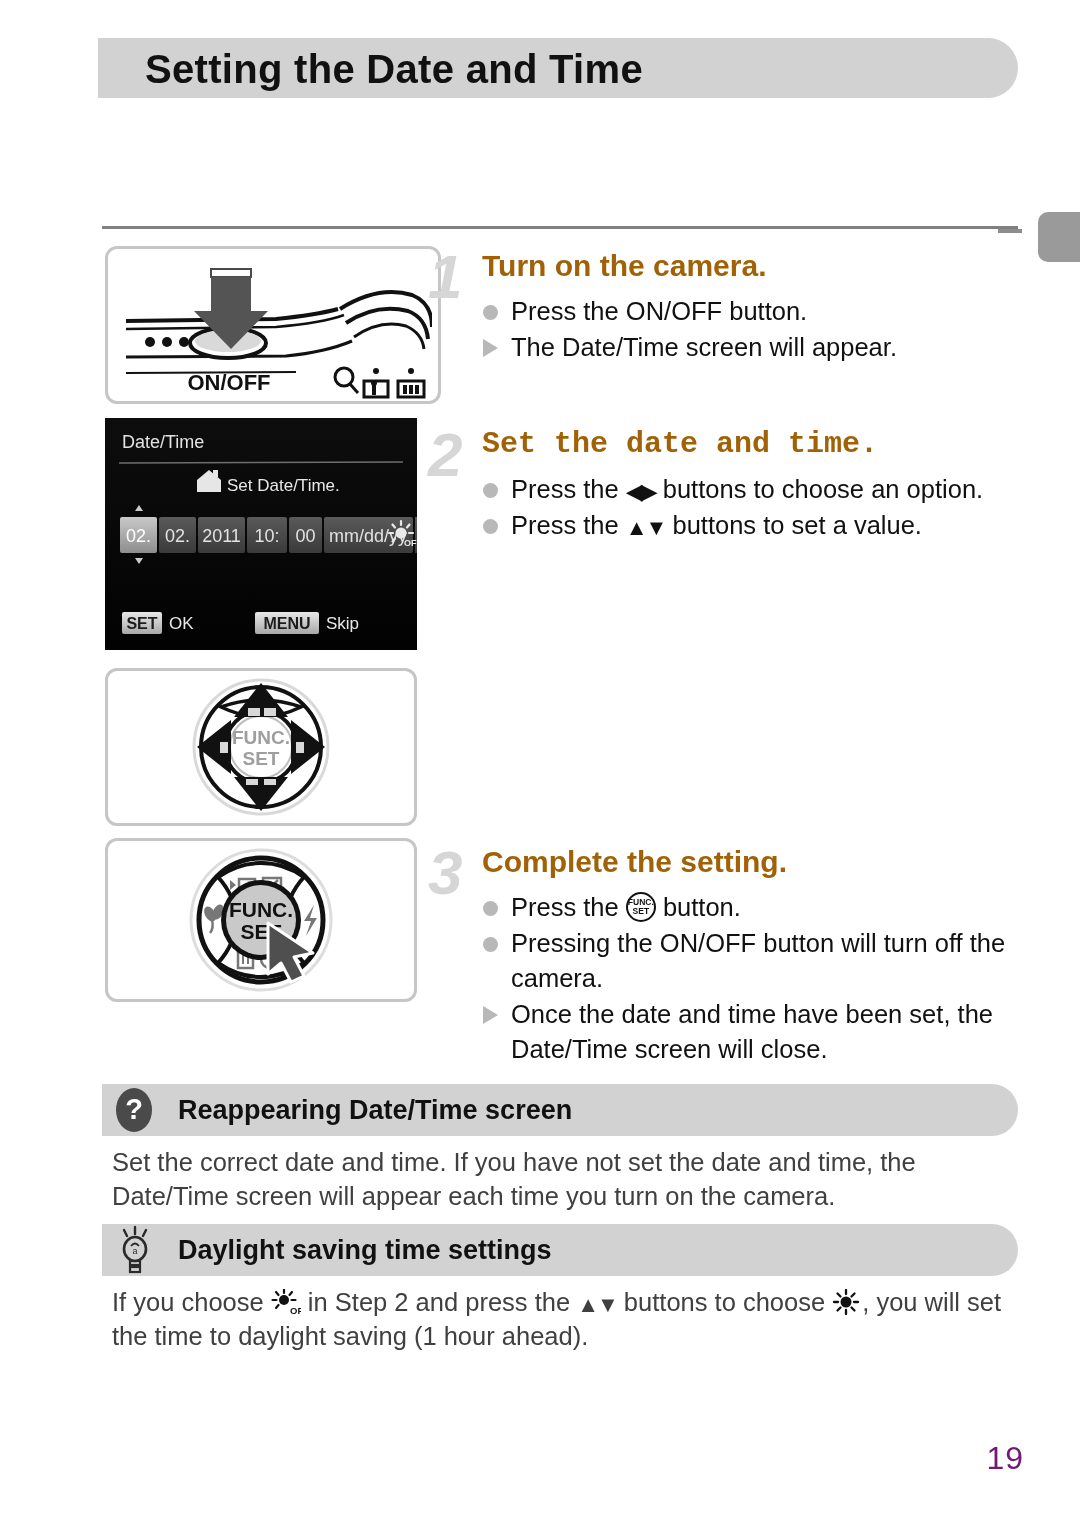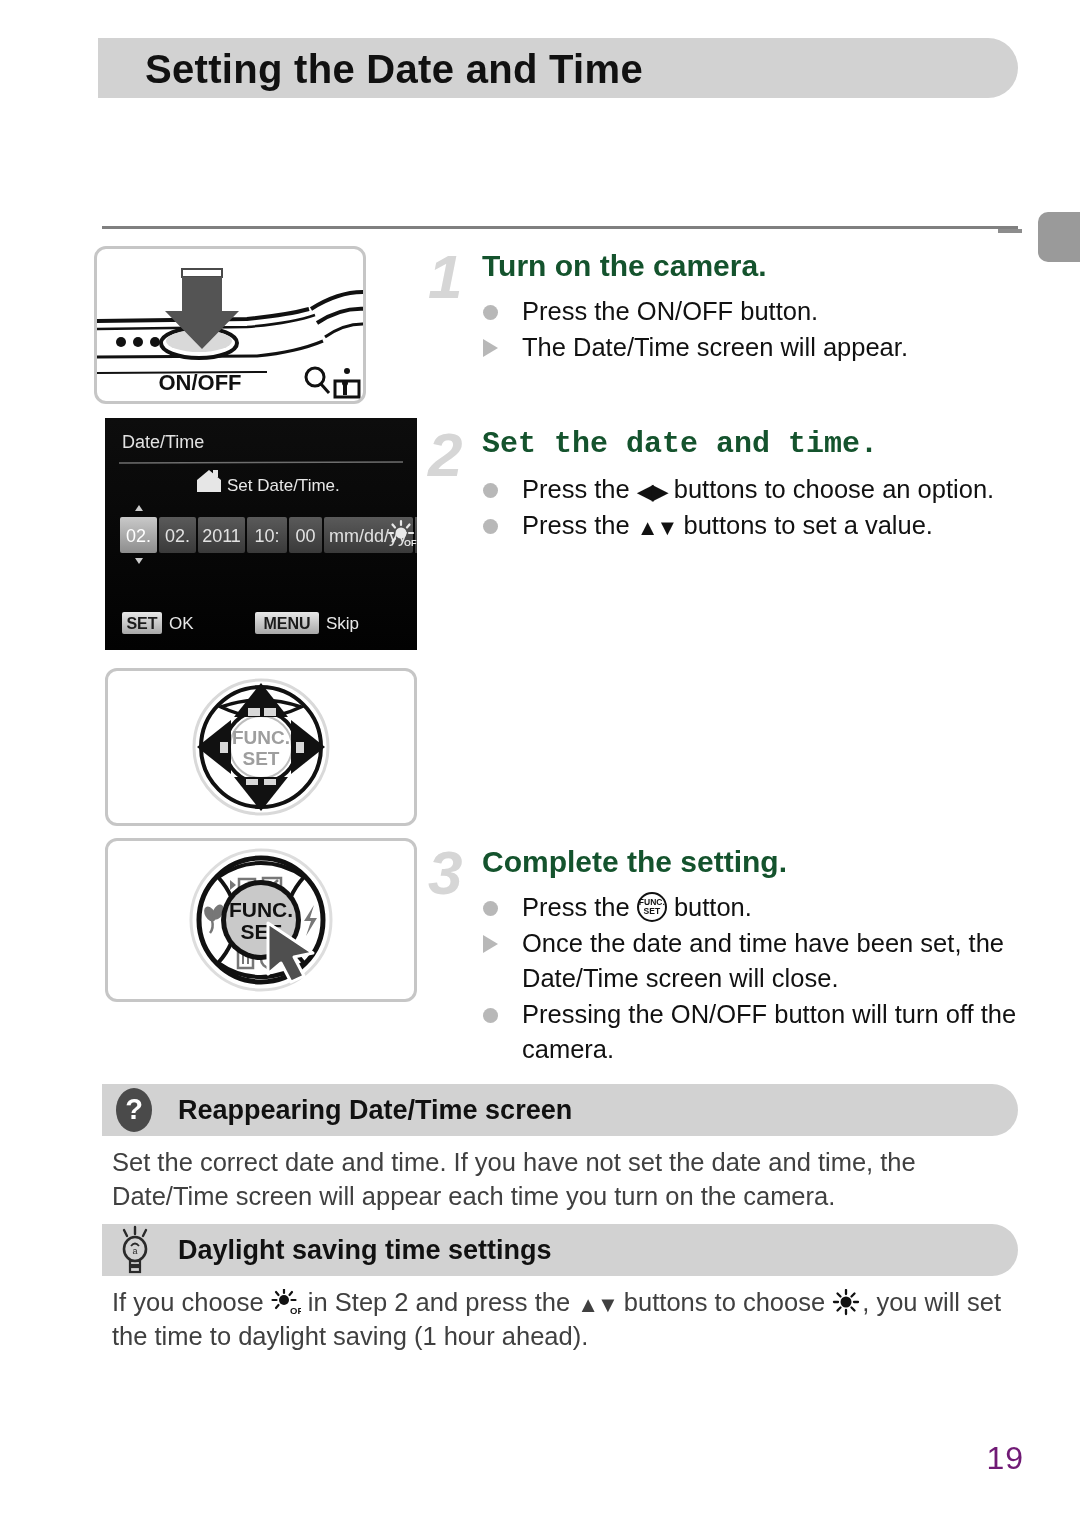--- a/index.html
+++ b/index.html
@@ -87,21 +87,21 @@
 
   
   .fig {
     position: absolute;
     border: 3px solid #c6c6c6;
     border-radius: 12px;
     background: #ffffff;
     box-sizing: border-box;
     overflow: hidden;
   }
-  .fig-camera { left: 94px; top: 246px; width: 272px; height: 158px; }
+  .fig-camera { left: 105px; top: 246px; width: 336px; height: 158px; padding-left: 18px; }
   .fig-lcd {
     left: 105px; top: 418px; width: 312px; height: 232px;
     background: #be185d; border: none; border-radius: 0;
   }
   .fig-dial1 { left: 105px; top: 668px; width: 312px; height: 158px; }
   .fig-dial2 { left: 105px; top: 838px; width: 312px; height: 164px; }
 
   
   .step { position: absolute; }
   .step-num {
@@ -111,33 +111,32 @@
     font-style: italic;
     color: #d6d6d6;
     line-height: 62px;
     width: 54px;
     text-align: left;
   }
   .step-head {
     position: absolute;
     font-size: 30px;
     font-weight: bold;
-    color: #14532d;
+    color: #a16207;
     line-height: 36px;
     white-space: nowrap;
   }
   .bullets { position: absolute; }
   .bline {
     display: flex;
     align-items: flex-start;
     font-size: 25.5px;
     line-height: 35px;
     color: #111;
     margin-bottom: 1px;
-    gap: 11px;
   }
   .mark {
     flex: 0 0 auto;
     width: 29px;
     display: inline-block;
     position: relative;
     height: 35px;
   }
   .dot {
     position: absolute;
@@ -526,29 +525,29 @@
     <div class="step-head" style="left:482px; top:844px;">Complete the setting.</div>
     <div class="bullets" style="left:482px; top:890px; width:545px;">
       <div class="bline">
         <span class="mark">
             <span class="dot"></span>
           </span>
         <span class="btxt"><span>Press the </span><span class="funcset-inline"><b class="l1">FUNC.</b><b class="l2">SET</b></span><span> button.</span></span>
       </div>
       <div class="bline">
         <span class="mark">
+            <span class="dot"></span>
+          </span>
+        <span class="btxt">Pressing the ON/OFF button will turn off the camera.</span>
+      </div>
+      <div class="bline">
+        <span class="mark">
             <span class="tri"></span>
           </span>
         <span class="btxt">Once the date and time have been set, the Date/Time screen will close.</span>
-      </div>
-      <div class="bline">
-        <span class="mark">
-            <span class="dot"></span>
-          </span>
-        <span class="btxt">Pressing the ON/OFF button will turn off the camera.</span>
       </div>
     </div>
   </div>
 
   <div class="note-head" style="top:1084px;"></div>
   <div class="q-icon" style="left:116px; top:1088px;">
       <span>?</span>
     </div>
   <div class="note-head-text" style="left:178px; top:1093px;">Reappearing Date/Time screen</div>
   <div class="note-body" style="top:1145px;">Set the correct date and time. If you have not set the date and time, the Date/Time screen will appear each time you turn on the camera.</div>

